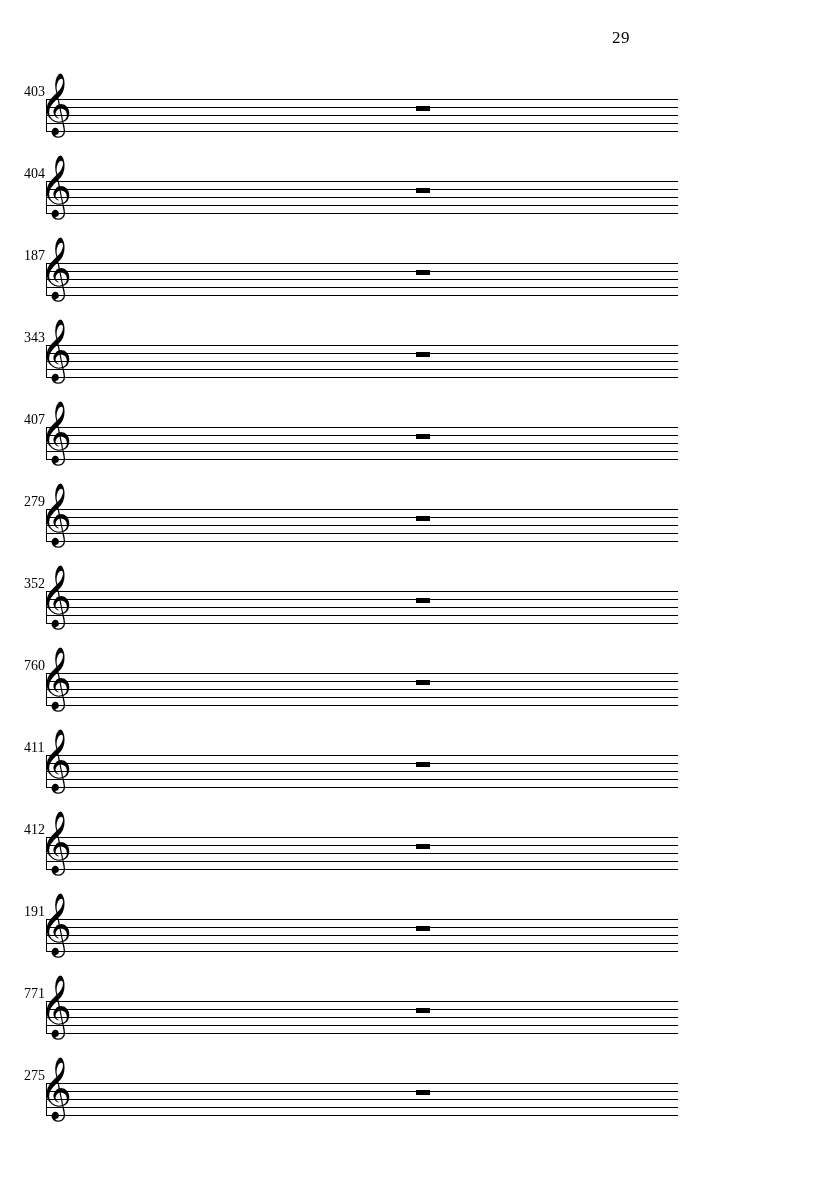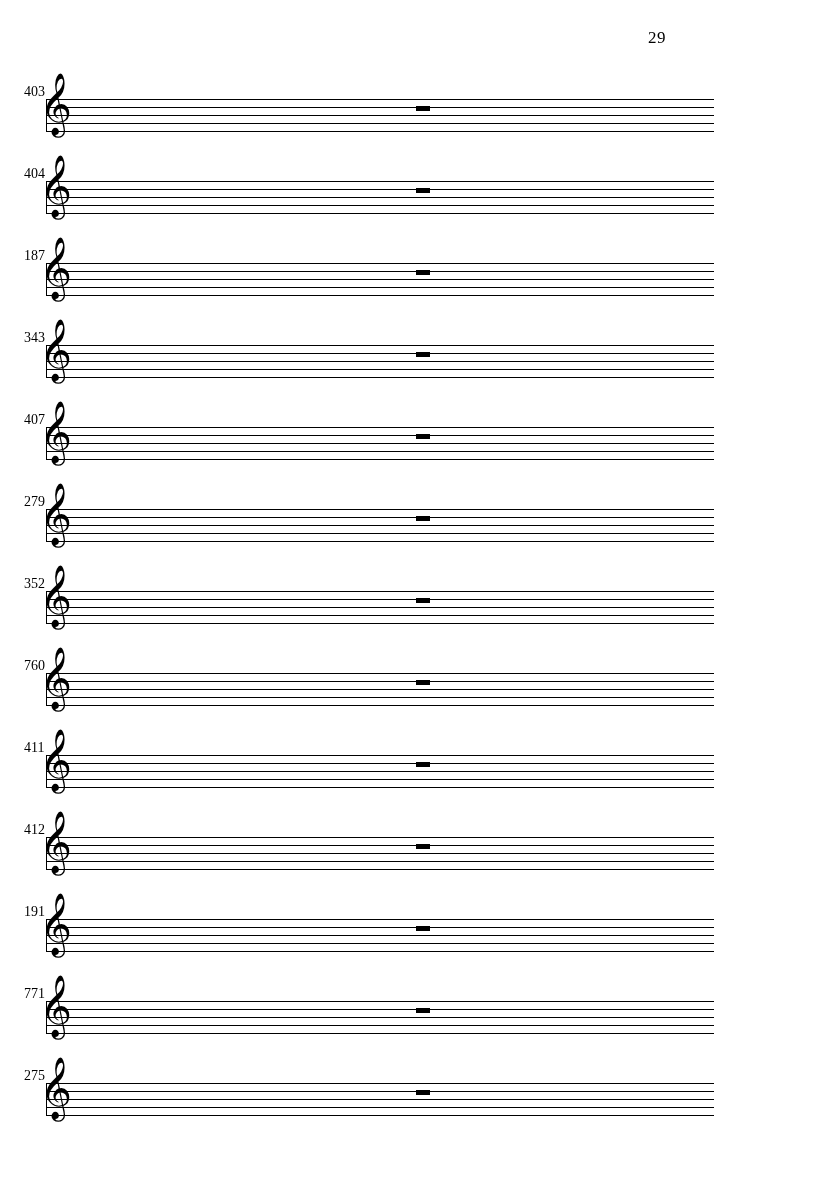--- a/index.html
+++ b/index.html
@@ -10,21 +10,20 @@
   body {
     font-family: "Liberation Serif", serif;
     color: #000000;
   }
   .page {
     position: relative;
     width: 678px;
     height: 1181px;
     background: #ffffff;
     overflow: hidden;
-    padding-left: 36px;
   }
   .page-number {
     position: absolute;
     top: 28px;
     right: 48px;
     font-family: "Liberation Serif", serif;
     font-size: 17px;
     letter-spacing: 0.5px;
   }
   .systems {

